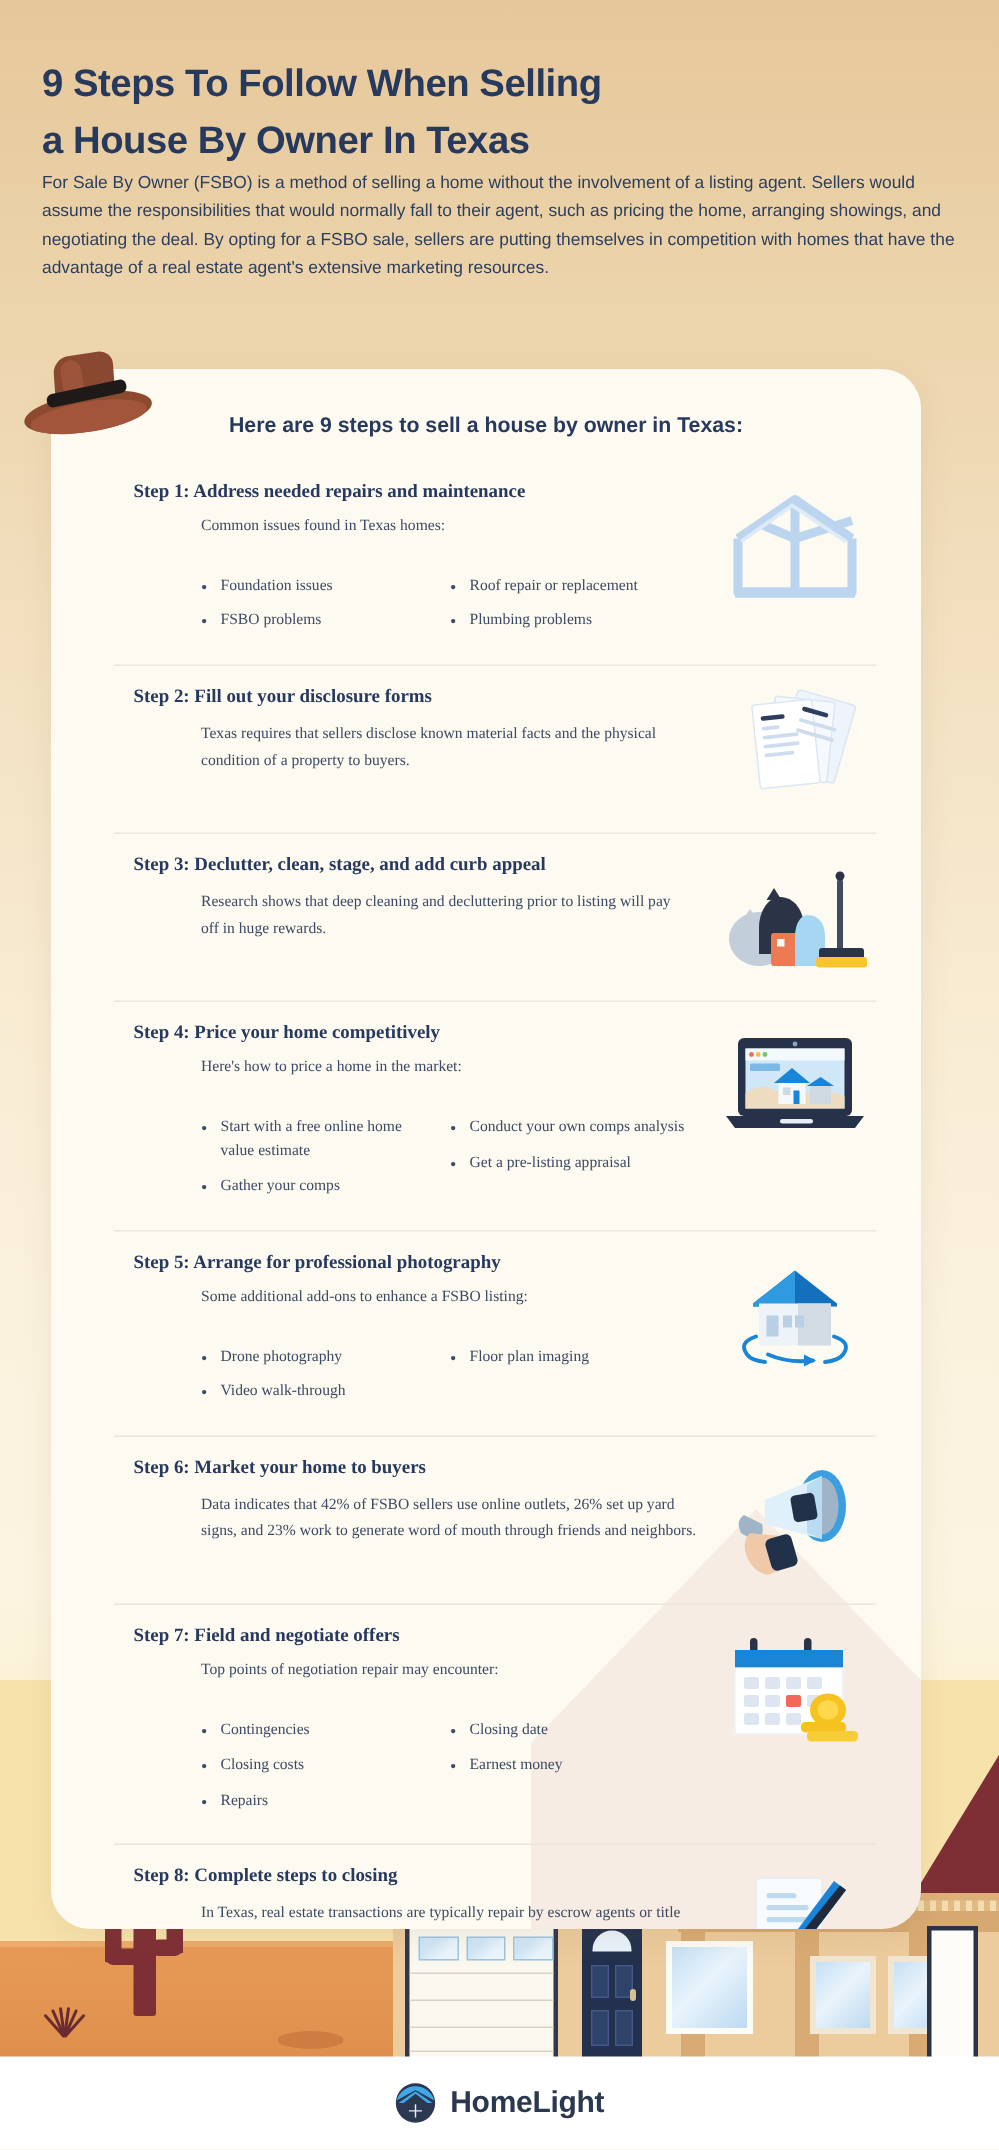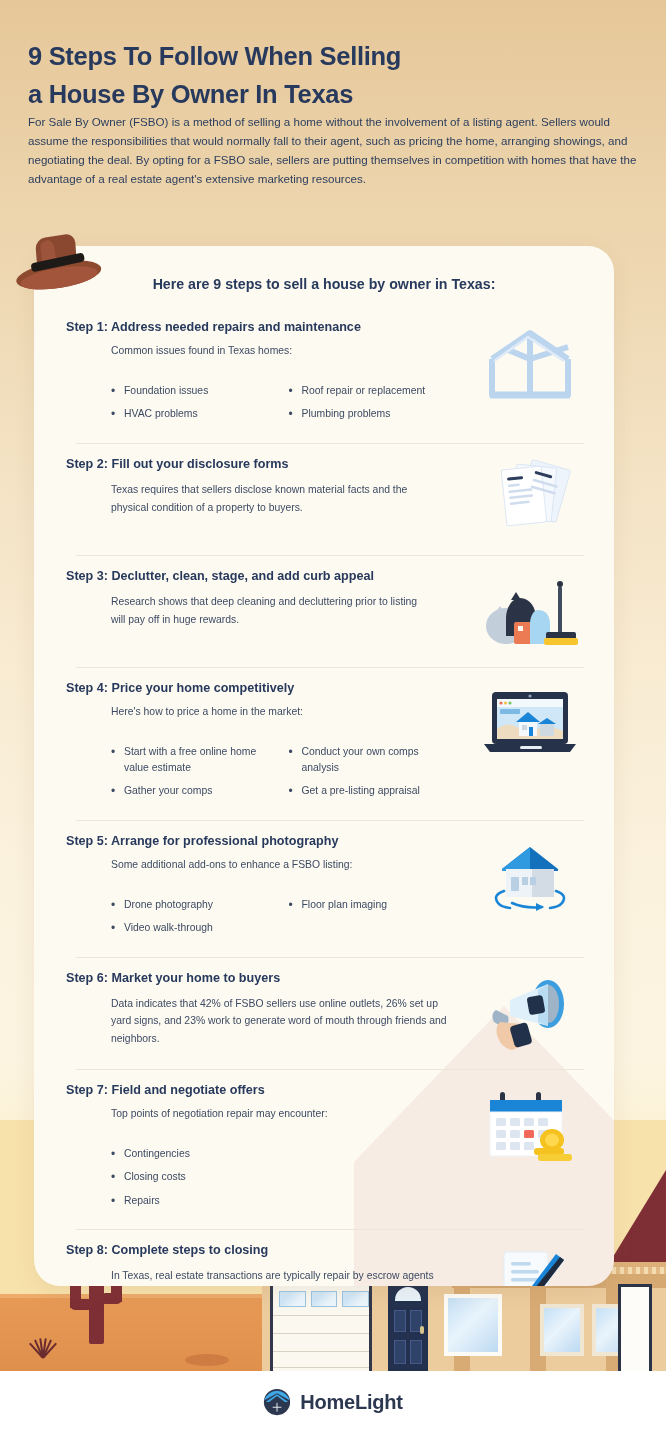--- a/index.html
+++ b/index.html
@@ -194,21 +194,22 @@
   }
   .hat-band {
     position: absolute; left: 17px; top: 22px; width: 54px; height: 9px;
     background: #1d1a18; border-radius: 4px; transform: rotate(-3deg);
   }
 
   
   .steps { position: relative; padding: 14px 0 0 0; }
   .step {
     position: relative; display: flex; align-items: flex-start;
-    padding: 13px 30px 13px 32px;
+    padding: 13px 30px 13px 55px;
+    font-family: Liberation Serif, serif;
   }
   .step + .step::before {
     content: ""; position: absolute; left: 42px; top: 0;
     width: 508px; height: 1px; background: #ece6d9;
   }
   .step-text { flex: 1 1 auto; padding-right: 6px; }
   .step-title {
     font-size: 12.6px; font-weight: 700; color: #27395c; line-height: 1.35;
   }
   .step-lead {
@@ -336,21 +337,21 @@
 
     <div class="steps">
 
       <div class="step">
         <div class="step-text">
           <div class="step-title">Step 1: Address needed repairs and maintenance</div>
           <div class="step-lead">Common issues found in Texas homes:</div>
           <div class="bullets">
             <div class="col">
               <div class="bul">Foundation issues</div>
-              <div class="bul">HVAC problems</div>
+              <div class="bul">FSBO problems</div>
             </div>
             <div class="col">
               <div class="bul" style="max-width:170px">Roof repair or replacement</div>
               <div class="bul" style="max-width:170px">Plumbing problems</div>
             </div>
           </div>
         </div>
         <div class="step-icon">
           <svg class="ico" viewBox="0 0 108 84">
             <g stroke="#bcd5ef" stroke-width="6" stroke-linejoin="round" fill="none">
@@ -509,20 +510,24 @@
 
       <div class="step">
         <div class="step-text">
           <div class="step-title">Step 7: Field and negotiate offers</div>
           <div class="step-lead">Top points of negotiation repair may encounter:</div>
           <div class="bullets">
             <div class="col">
               <div class="bul">Contingencies</div>
               <div class="bul">Closing costs</div>
               <div class="bul">Repairs</div>
+            </div>
+            <div class="col">
+              <div class="bul" style="max-width:160px">Closing date</div>
+              <div class="bul" style="max-width:160px">Earnest money</div>
             </div>
           </div>
         </div>
         <div class="step-icon">
           <svg class="ico" viewBox="0 0 108 84">
             <rect x="24" y="8" width="5" height="16" rx="2.5" fill="#2b3446"></rect>
             <rect x="60" y="8" width="5" height="16" rx="2.5" fill="#2b3446"></rect>
             <rect x="14" y="16" width="72" height="12" fill="#1a84d6"></rect>
             <rect x="14" y="28" width="72" height="44" fill="#ffffff"></rect>
             <rect x="14" y="28" width="72" height="44" fill="none" stroke="#eef1f5"></rect>

